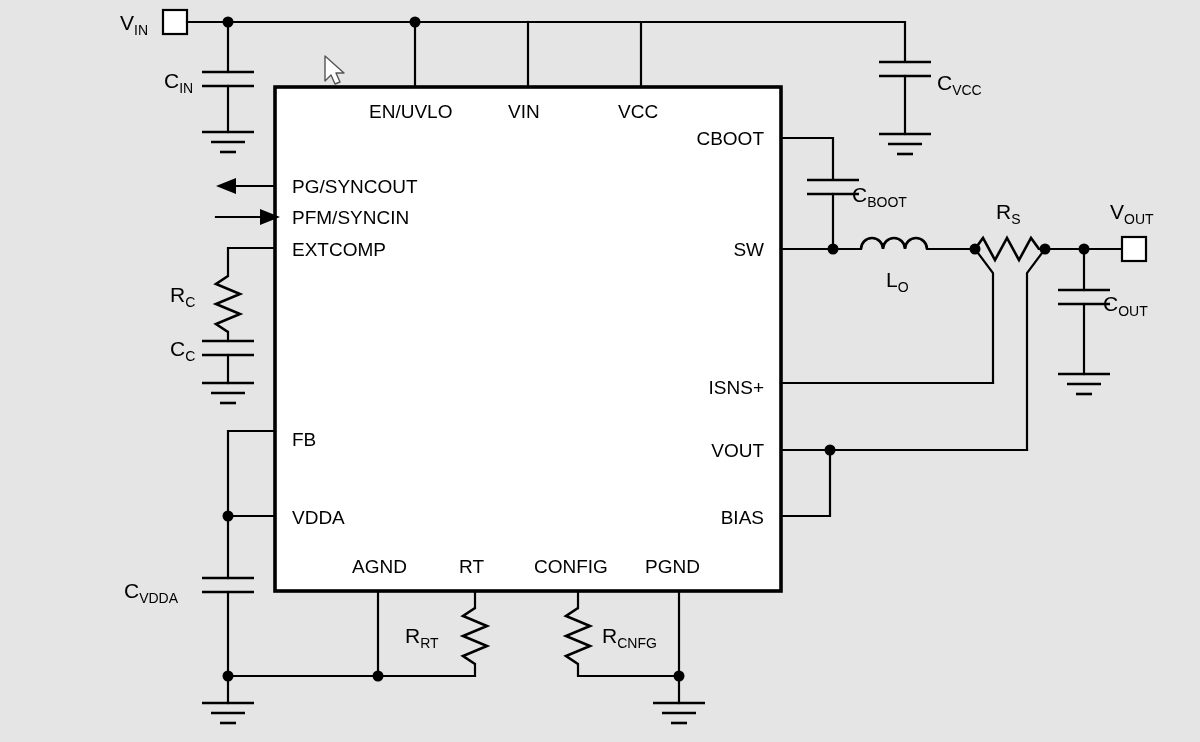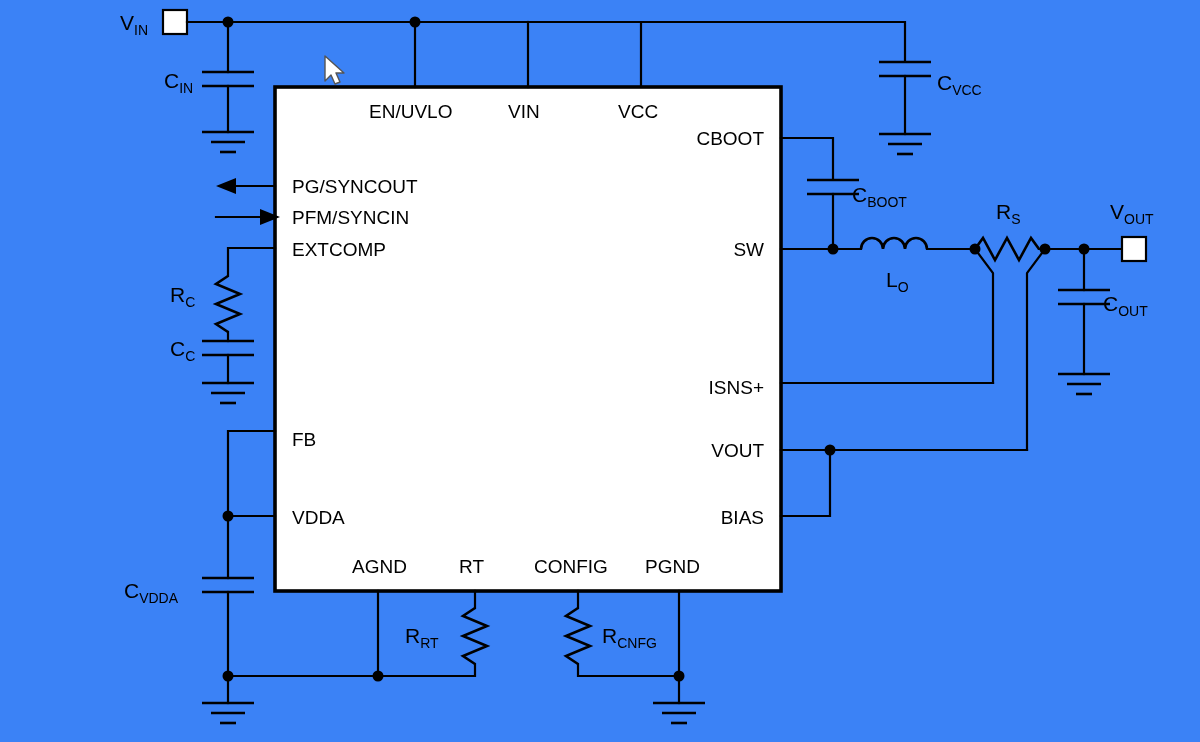--- a/index.html
+++ b/index.html
@@ -10,21 +10,21 @@
   body {
     width: 1200px;
     height: 742px;
     font-family: "Liberation Sans", sans-serif;
     overflow: hidden;
   }
   #schematic-root {
     position: relative;
     width: 1200px;
     height: 742px;
-    background: #3b82f6;
+    background: #e5e5e5;
   }
   svg.sheet {
     position: absolute;
     left: 0;
     top: 0;
     width: 1200px;
     height: 742px;
   }
   .wire {
     stroke: #000000;

